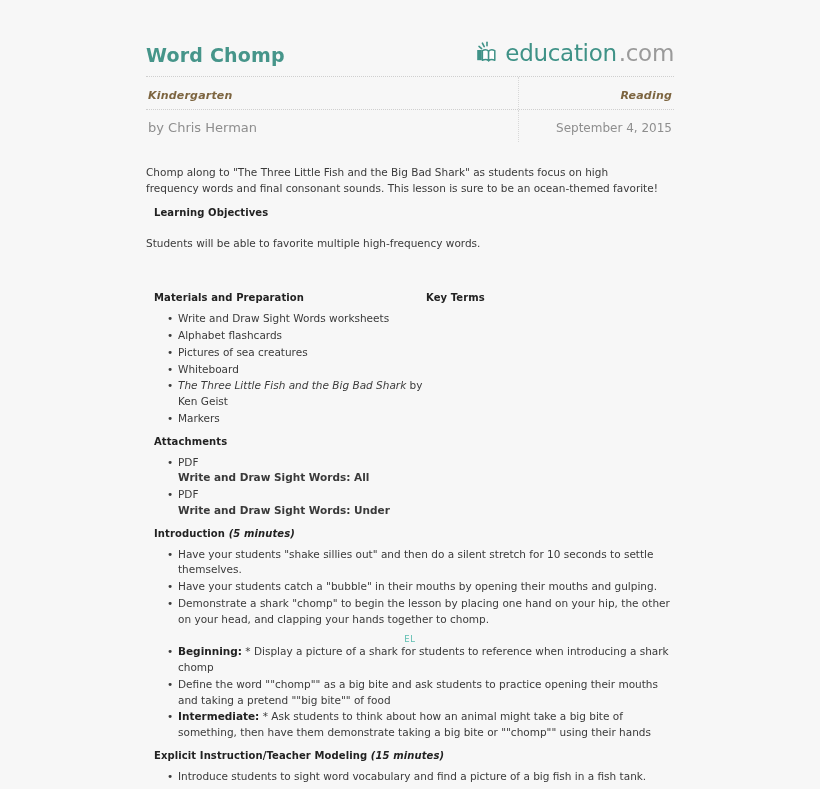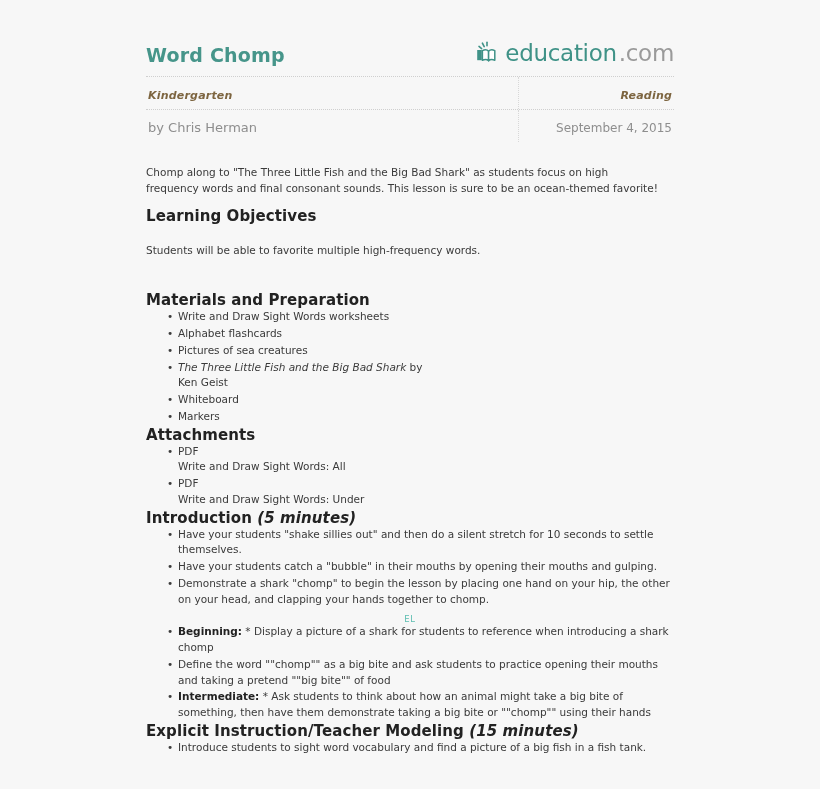--- a/index.html
+++ b/index.html
@@ -106,24 +106,24 @@
   
   .intro-para {
     font-size: 10.5px;
     line-height: 1.55;
     color: #3a3a3a;
     margin-top: 22px;
     width: 516px;
   }
 
   h2.section-heading {
-    font-size: 15px;
+    font-size: 10px;
     font-weight: bold;
     color: #222222;
-    margin: 0;
+    margin: 8px;
     letter-spacing: 0.1px;
   }
   h2.section-heading .dur {
     font-style: italic;
     font-weight: bold;
   }
 
   .lo-text {
     font-size: 10.5px;
     line-height: 1.55;
@@ -148,20 +148,21 @@
     left: -11px;
     top: 0;
     color: #3a3a3a;
     font-size: 10.5px;
   }
   ul.doc-list.wide > li { max-width: 495px; }
   ul.doc-list.narrow > li { max-width: 250px; }
 
   .attach-sub {
     display: block;
+    font-weight: bold;
   }
 
   .el-tag {
     font-size: 8.5px;
     color: #5bbdb0;
     letter-spacing: 0.6px;
     font-weight: normal;
   }
 
   em.it { font-style: italic; }
@@ -239,27 +240,30 @@
 
   <p class="intro-para">Chomp along to "The Three Little Fish and the Big Bad Shark" as students focus on high frequency words and final consonant sounds. This lesson is sure to be an ocean-themed favorite!</p>
 
   <h2 class="section-heading sp-lo-head">Learning Objectives</h2>
   <div class="lo-text sp-lo-text">Students will be able to favorite multiple high-frequency words.</div>
 
   <div class="two-col sp-mat-head">
     <div class="col-a">
       <h2 class="section-heading">Materials and Preparation</h2>
     </div>
+    <div class="col-b">
+      <h2 class="section-heading">Key Terms</h2>
+    </div>
   </div>
   <ul class="doc-list narrow sp-mat-list">
       <li><span>Write and Draw Sight Words worksheets</span></li>
       <li><span>Alphabet flashcards</span></li>
       <li><span>Pictures of sea creatures</span></li>
+      <li><span>Whiteboard</span></li>
       <li><em class="it">The Three Little Fish and the Big Bad Shark</em><span> by Ken Geist</span></li>
-      <li><span>Whiteboard</span></li>
       <li><span>Markers</span></li>
     </ul>
 
   <h2 class="section-heading sp-att-head">Attachments</h2>
   <ul class="doc-list wide sp-att-list">
       <li><span>PDF</span><span class="attach-sub">Write and Draw Sight Words: All</span></li>
       <li><span>PDF</span><span class="attach-sub">Write and Draw Sight Words: Under</span></li>
     </ul>
 
   <h2 class="section-heading sp-intro-head">

